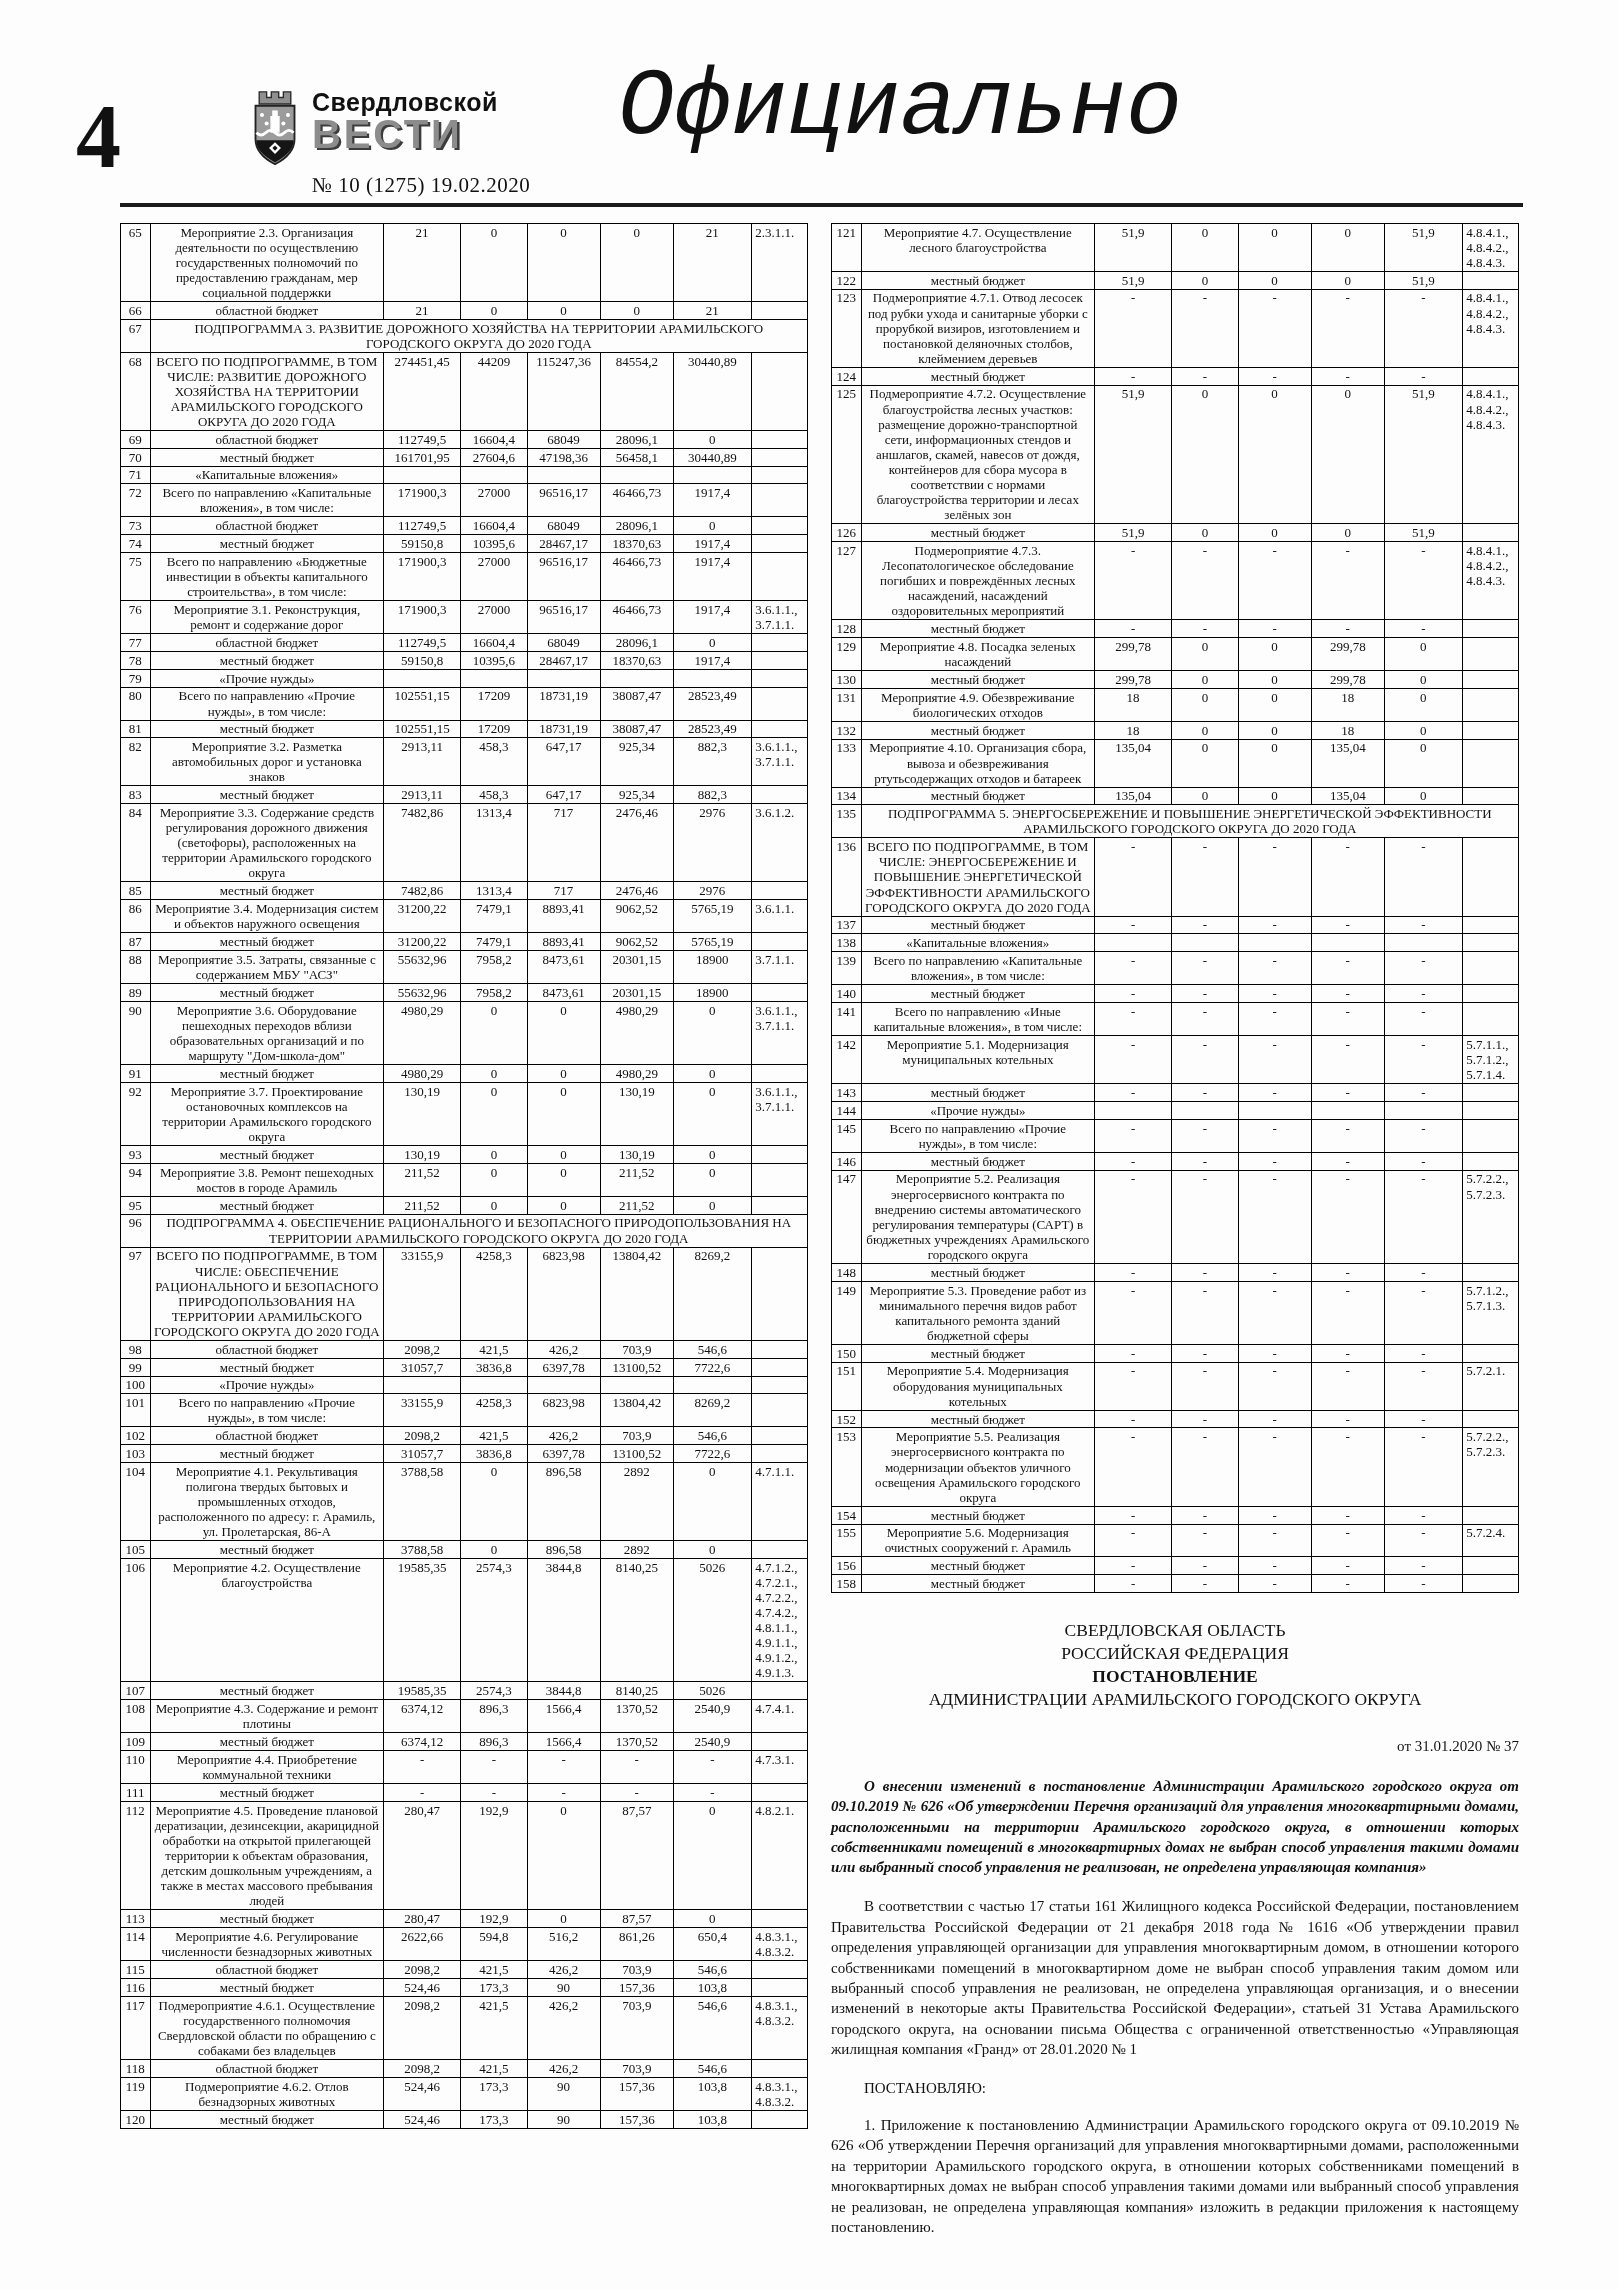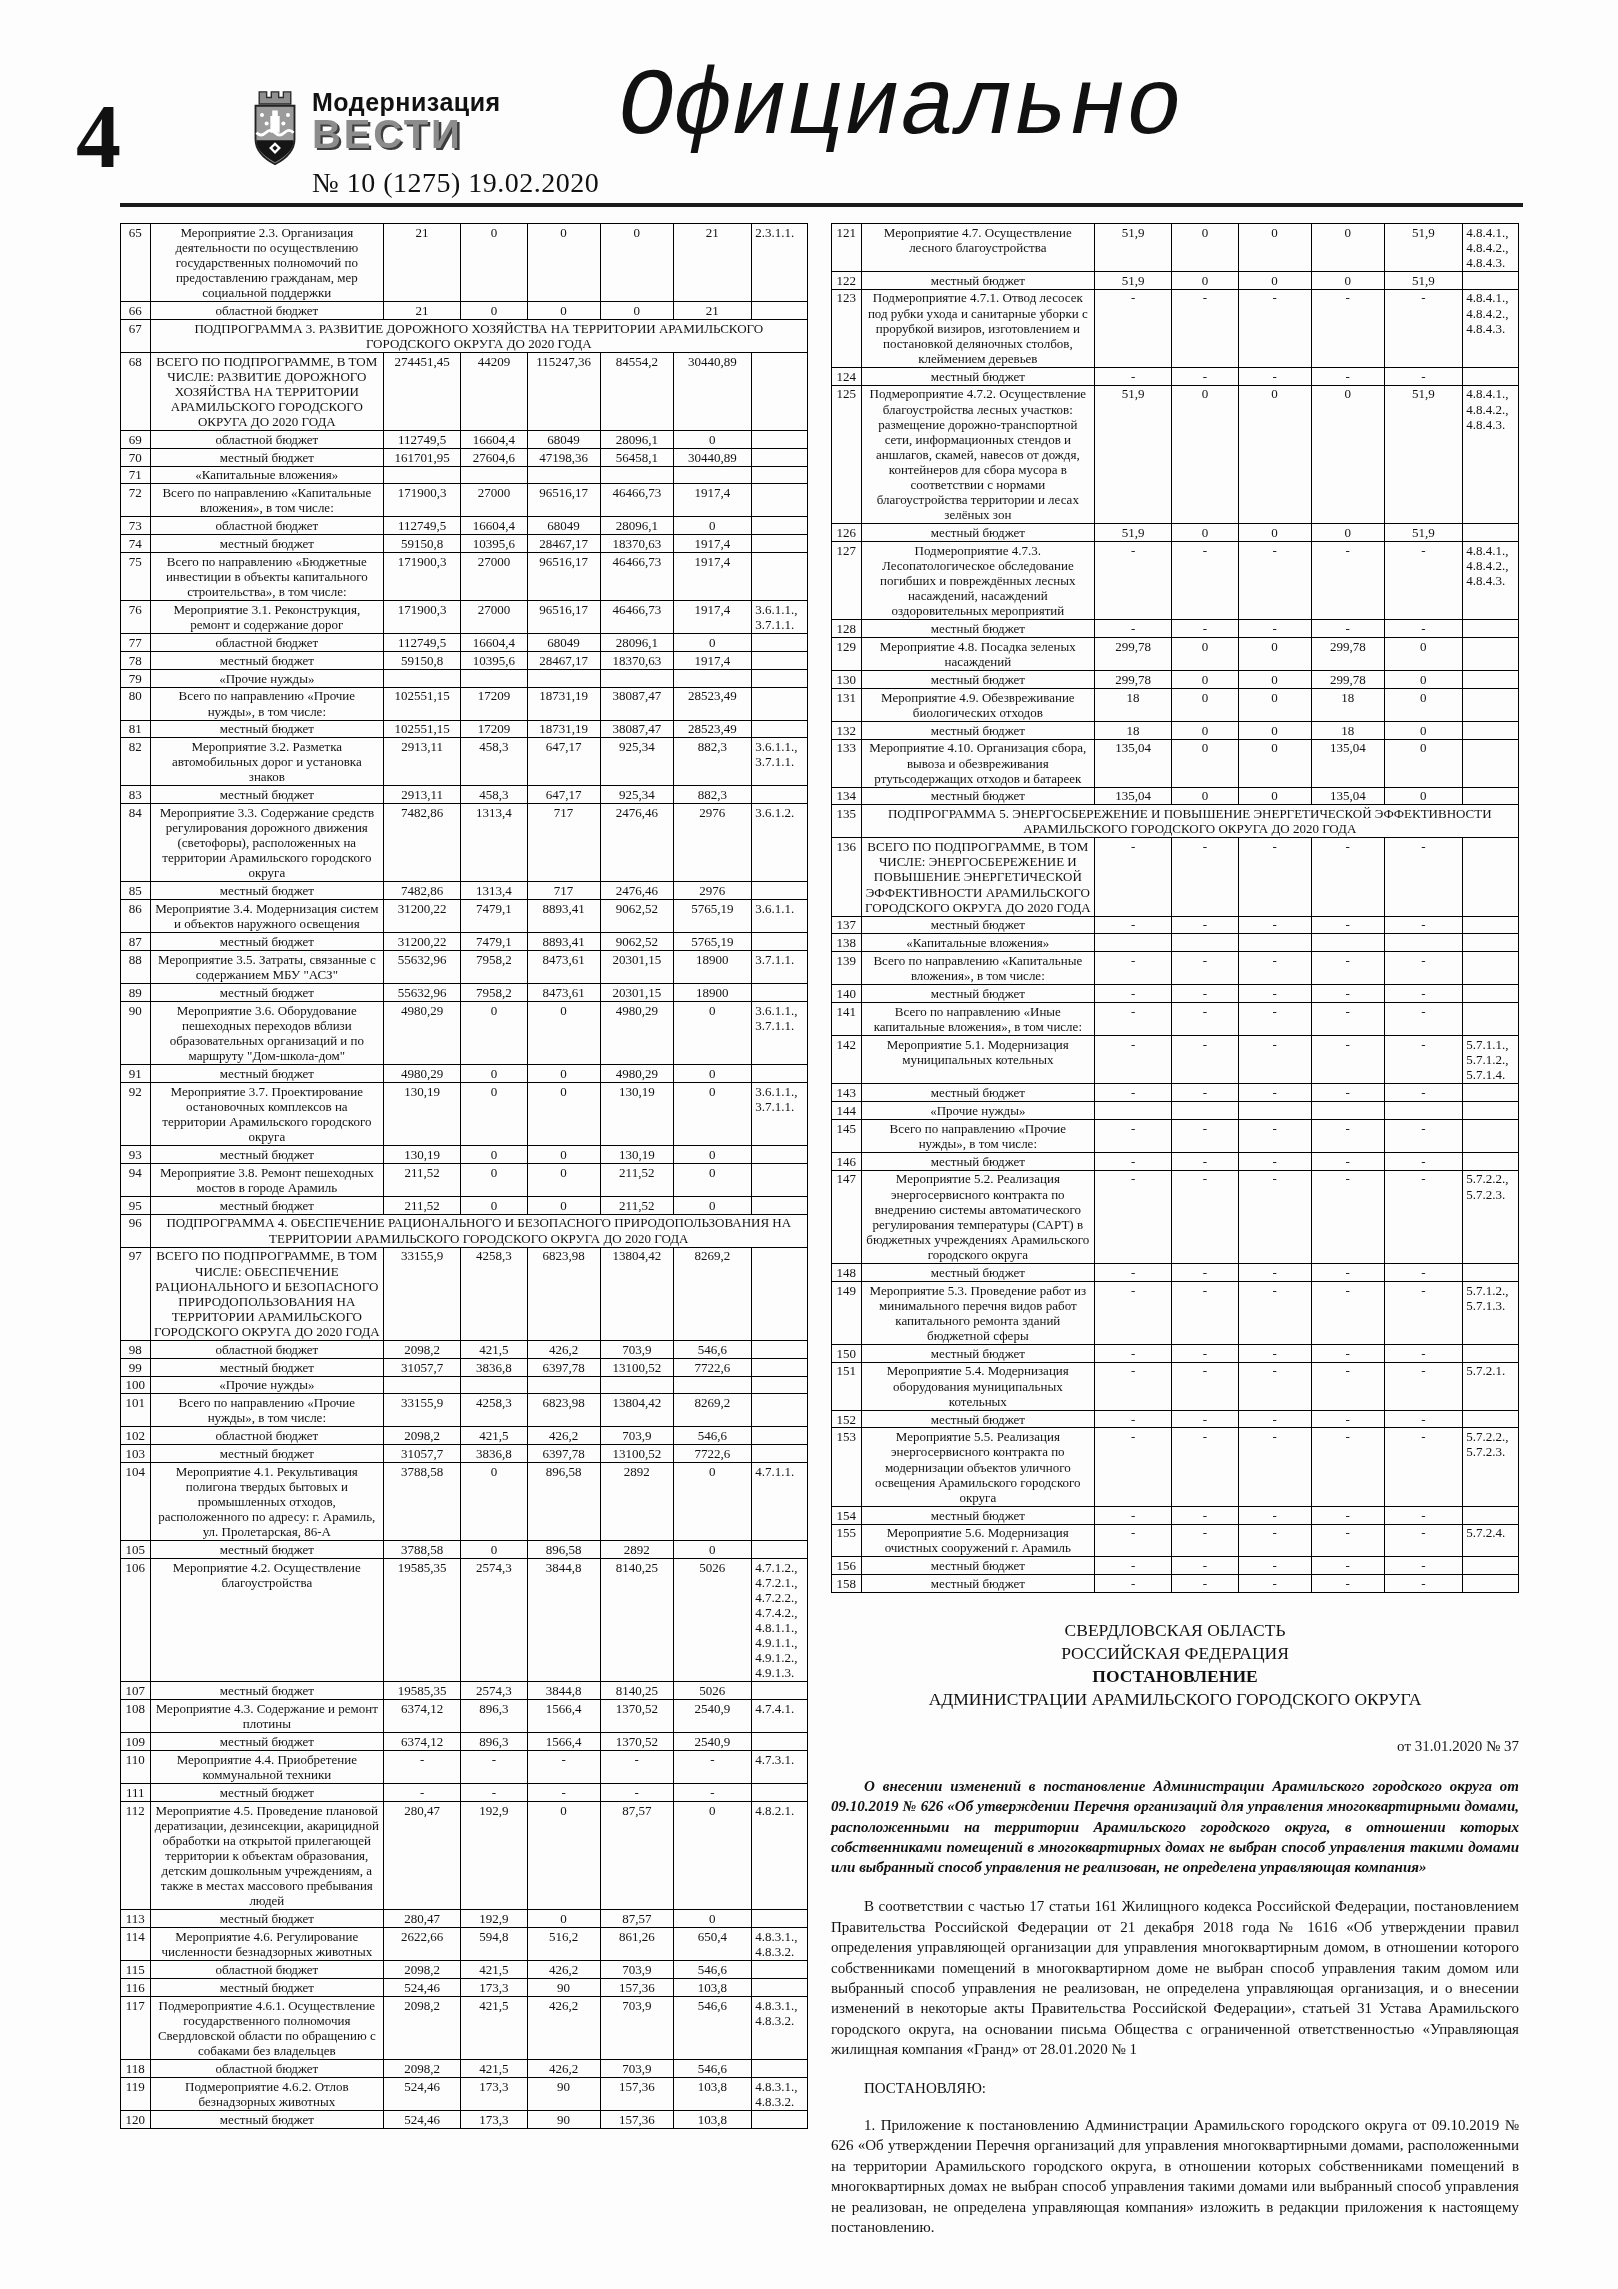--- a/index.html
+++ b/index.html
@@ -9,21 +9,21 @@
         font-family:"Liberation Serif",serif;color:var(--ink);overflow:hidden;}
   
   .hdr{position:relative;height:159px;}
   .pagenum{position:absolute;left:-44px;top:44px;font-size:90px;font-weight:bold;line-height:1;}
   .mast{position:absolute;left:129px;top:42px;display:flex;gap:11px;align-items:flex-start;}
   .emblem{flex:0 0 auto;}
   .mast-text{display:flex;flex-direction:column;}
   .mast-top{font-family:"Liberation Sans",sans-serif;font-weight:bold;font-size:25px;line-height:1;letter-spacing:0.5px;}
   .mast-name{font-family:"Liberation Sans",sans-serif;font-weight:bold;font-size:40px;line-height:.95;
              color:var(--gray);letter-spacing:2.8px;text-shadow:2.3px 2.3px 0 #3c3c3c;}
-  .issue{font-size:28px;margin-top:14px;letter-spacing:0.5px;}
+  .issue{font-size:21px;margin-top:20px;letter-spacing:0.5px;}
   .section-title{position:absolute;left:498px;top:9.2px;width:572px;text-align:left;
                  font-family:Liberation Mono, monospace;font-style:italic;font-weight:500;
                  font-size:94px;line-height:1.1;}
   .rule{position:absolute;left:0;right:-1.8px;bottom:0;height:3.7px;background:#1a1a1a;}
   
   .cols{display:flex;gap:23px;margin-top:15.7px;align-items:flex-start;}
   .col{width:688px;flex:0 0 688px;}
   
   table.budget{width:100%;border-collapse:collapse;table-layout:fixed;
                font-size:13px;line-height:1.16;padding-left:26px;}
@@ -60,21 +60,21 @@
           <circle cx="42" cy="27" r="2.2" fill="#ffffff"></circle>
           <circle cx="19" cy="36" r="2.2" fill="#ffffff"></circle>
           <circle cx="37" cy="36" r="2.2" fill="#ffffff"></circle>
           <path d="M8 46 q5 5 10 0 t10 0 t10 0 t10 0" stroke="#ffffff" stroke-width="3" fill="none"></path>
           <path d="M8 54 h40 v1 q0 12 -20 23 q-20 -11 -20 -23 z" fill="#151515"></path>
           <rect x="23.5" y="58" width="9" height="9" transform="rotate(45 28 62.5)" fill="#ffffff"></rect>
           <rect x="26" y="60.5" width="4" height="4" transform="rotate(45 28 62.5)" fill="#151515"></rect>
         </svg>
       </span>
       <div class="mast-text">
-        <div class="mast-top">Модернизация</div>
+        <div class="mast-top">Свердловской</div>
         <div class="mast-name">ВЕСТИ</div>
         <div class="issue">№ 10 (1275) 19.02.2020</div>
       </div>
     </div>
 
     <div class="section-title">Официально</div>
     <div class="rule"></div>
   </header>
 
   <main class="cols">

